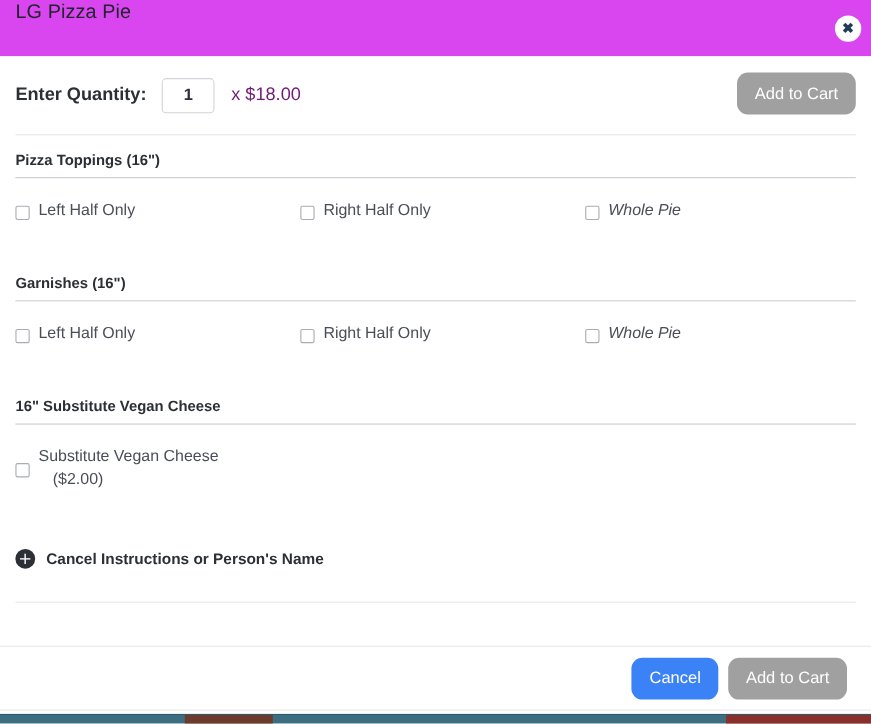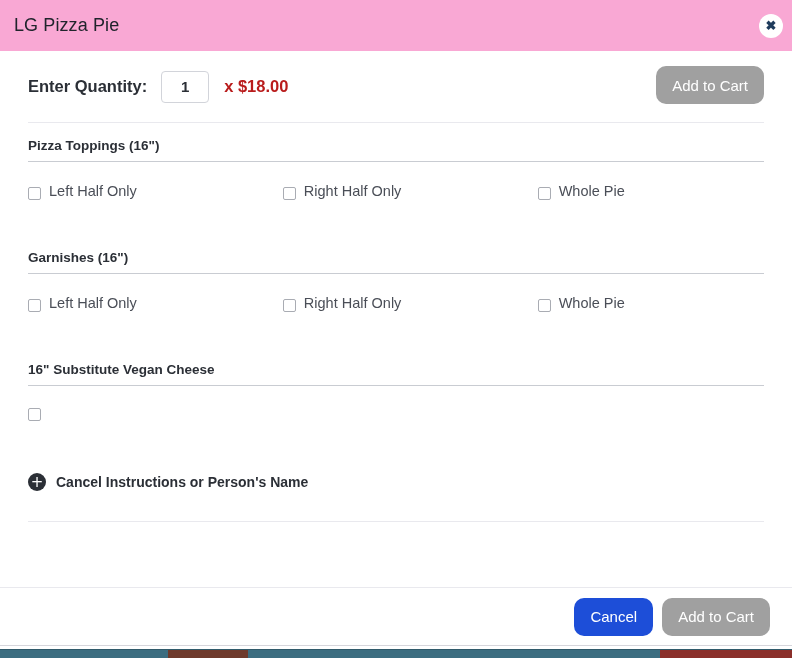--- a/index.html
+++ b/index.html
@@ -34,23 +34,23 @@
     border: 1px solid #d6d6dc;
     border-top: none;
     border-left: none;
     border-right: none;
   }
 
   
   .modal-header {
     position: relative;
     height: 51px;
-    background: #f9a8d4;
-    display: flex;
-    align-items: center;
+    background: #d946ef;
+    display: flex;
+    align-items: flex-start;
     padding: 0 14px;
     box-sizing: border-box;
   }
   .modal-title {
     font-size: 18px;
     color: #20242c;
     font-weight: 400;
     letter-spacing: 0.1px;
   }
   .close-btn {
@@ -71,21 +71,21 @@
   }
   .close-btn .glyph {
     font-size: 13px;
     font-weight: bold;
     color: #1f3b5c;
     line-height: 1;
   }
 
   
   .modal-body {
-    padding: 0 28px;
+    padding: 0 14px;
     box-sizing: border-box;
   }
 
   .qty-row {
     display: flex;
     align-items: center;
     height: 71px;
     position: relative;
   }
   .qty-label {
@@ -103,22 +103,22 @@
     font-size: 15px;
     font-weight: bold;
     color: #2b2f36;
     font-family: "Liberation Sans", sans-serif;
     box-sizing: border-box;
     background: #ffffff;
     outline: none;
   }
   .qty-price {
     font-size: 16.5px;
-    font-weight: bold;
-    color: #b91c1c;
+    font-weight: normal;
+    color: #701a75;
     margin-left: 15px;
   }
   .btn {
     border: none;
     border-radius: 10px;
     cursor: pointer;
     font-family: "Liberation Sans", sans-serif;
     font-size: 15px;
     color: #ffffff;
     padding: 0 16px;
@@ -158,21 +158,21 @@
   }
   .option {
     display: flex;
     align-items: center;
     font-size: 14.5px;
     color: #4a4e57;
     cursor: pointer;
   }
   .option.col1 { width: 259px; }
   .option.col2 { width: 259px; }
-  .option.col3 { width: 230px; }
+  .option.col3 { width: 230px; font-style: italic; }
 
   .cbx {
     width: 13px;
     height: 13px;
     border: 1px solid #a9acb3;
     border-radius: 2px;
     background: #ffffff;
     box-sizing: border-box;
     margin-right: 8px;
     margin-top: 3px;
@@ -234,21 +234,21 @@
     border-top: 1px solid #e9e9ee;
     display: flex;
     align-items: center;
     justify-content: flex-end;
     padding-right: 22px;
     box-sizing: border-box;
     background: #ffffff;
   }
   .btn-cancel {
     height: 38px;
-    background: #1d4ed8;
+    background: #3b82f6;
     margin-right: 9px;
   }
   .btn-cart-bottom {
     height: 38px;
     background: #a0a0a0;
   }
 
   
   .bg-strip {
     position: absolute;
@@ -350,20 +350,24 @@
       </div>
 
       <div class="section-gap-a"></div>
 
       <div class="section">
         <div class="section-title">16" Substitute Vegan Cheese</div>
         <div class="section-rule"></div>
         <div class="options-row">
           <label class="option col1">
             <span class="cbx"></span>
+            <span>
+              <span class="option-label">Substitute Vegan Cheese</span>
+              <span class="option-sub">($2.00)</span>
+            </span>
           </label>
         </div>
       </div>
 
       <div class="section-gap-b"></div>
 
       <div class="special-wrap">
         <div class="special-row">
           <span class="plus-icon">+</span>
           <span class="special-label">Cancel Instructions or Person's Name</span>

